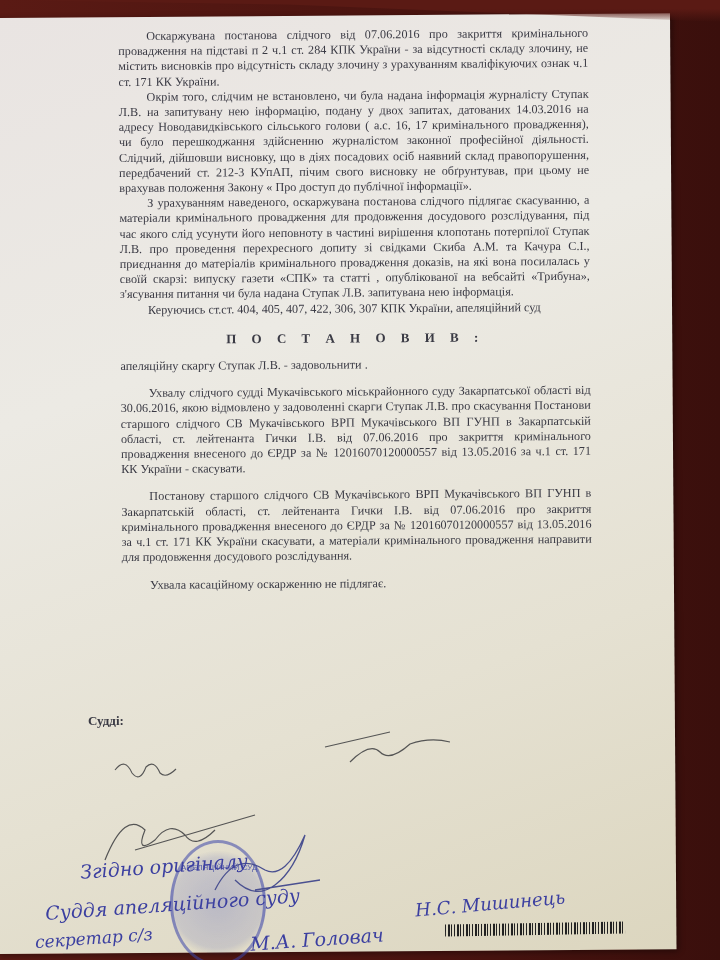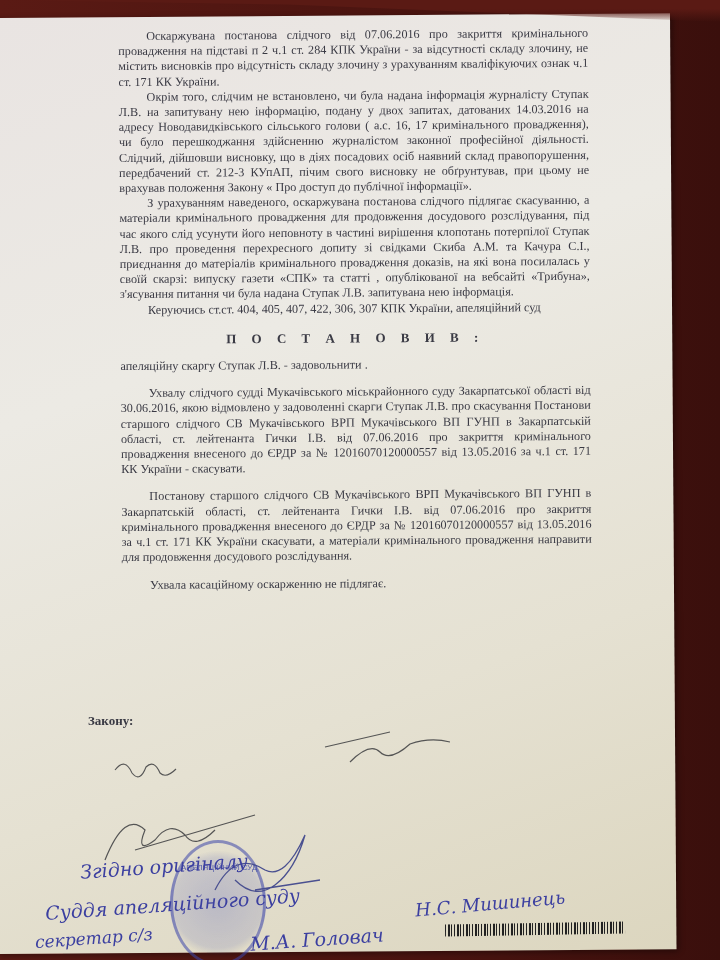--- a/index.html
+++ b/index.html
@@ -69,21 +69,21 @@
     <p>Ухвалу слідчого судді Мукачівського міськрайонного суду Закарпатської області від 30.06.2016, якою відмовлено у задоволенні скарги Ступак Л.В. про скасування Постанови старшого слідчого СВ Мукачівського ВРП Мукачівського ВП ГУНП в Закарпатській області, ст. лейтенанта Гички І.В. від 07.06.2016 про закриття кримінального провадження внесеного до ЄРДР за № 12016070120000557 від 13.05.2016 за ч.1 ст. 171 КК України - скасувати.</p>
     <div class="gap"></div>
     <p>Постанову старшого слідчого СВ Мукачівського ВРП Мукачівського ВП ГУНП в Закарпатській області, ст. лейтенанта Гички І.В. від 07.06.2016 про закриття кримінального провадження внесеного до ЄРДР за № 12016070120000557 від 13.05.2016 за ч.1 ст. 171 КК України скасувати, а матеріали кримінального провадження направити для продовження досудового розслідування.</p>
     <div class="gap"></div>
     <p>Ухвала касаційному оскарженню не підлягає.</p>
   </div>
 </div>
 
 <div class="topshade"></div>
 
-<div class="judges-label">Закону:</div>
+<div class="judges-label">Судді:</div>
 
 <svg class="sig" style="left:320px;top:722px" width="140" height="50">
   <path d="M5 25 L70 10 M30 40 Q50 20 60 30 T90 22 Q110 15 130 20" stroke="#555" stroke-width="1.2" fill="none"></path>
 </svg>
 <svg class="sig" style="left:110px;top:755px" width="70" height="30">
   <path d="M5 15 Q15 2 22 18 Q30 28 36 12 Q44 4 50 18 Q56 24 66 14" stroke="#555" stroke-width="1.1" fill="none"></path>
 </svg>
 <svg class="sig" style="left:95px;top:800px" width="170" height="70">
   <path d="M10 60 Q30 10 50 30 Q40 55 60 40 Q75 20 90 35 Q100 50 120 30 M40 50 L160 15" stroke="#555" stroke-width="1.2" fill="none"></path>
 </svg>

